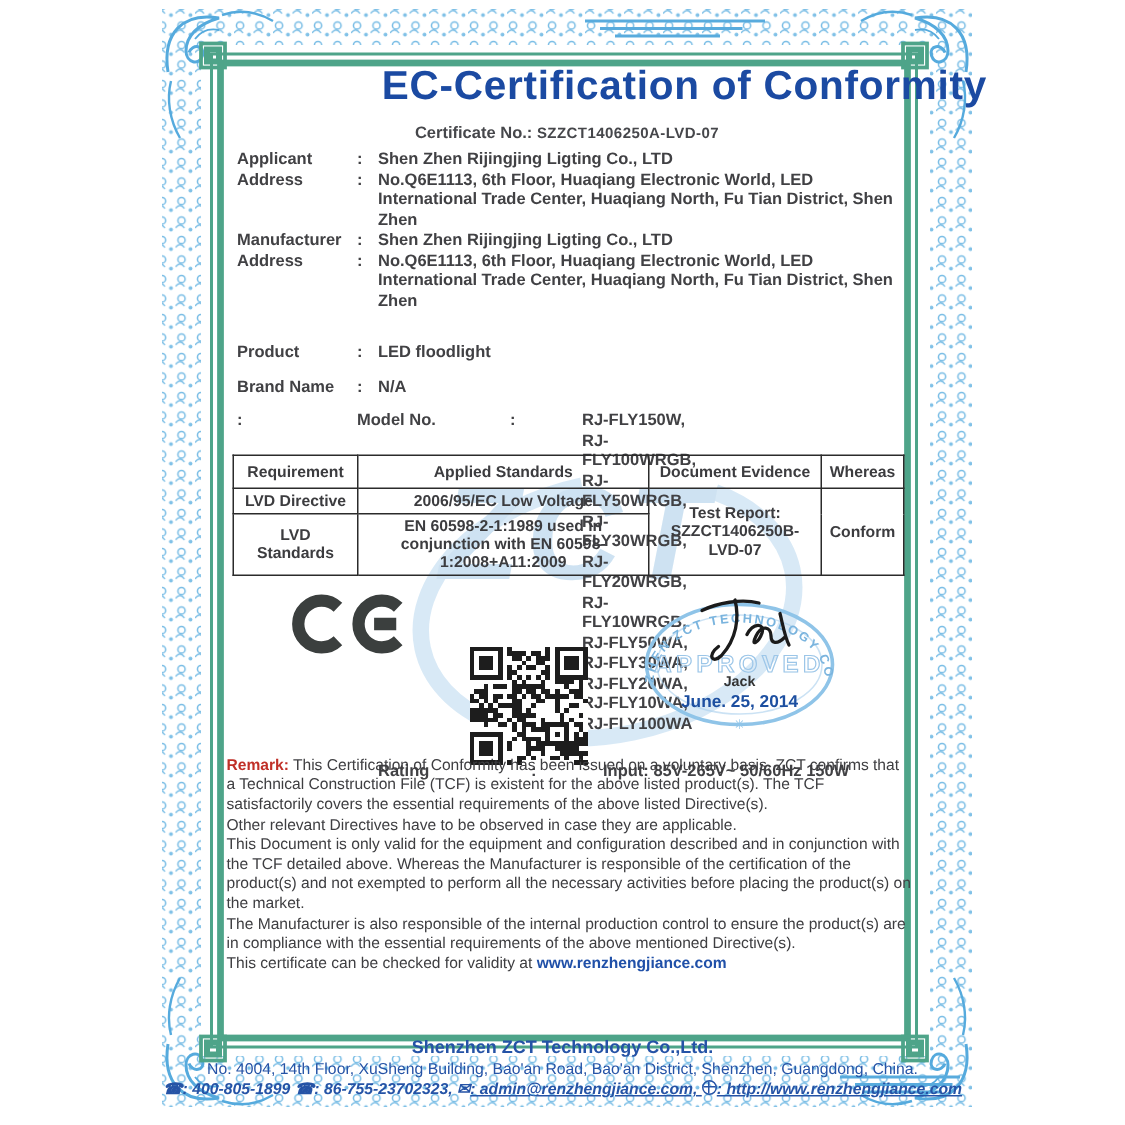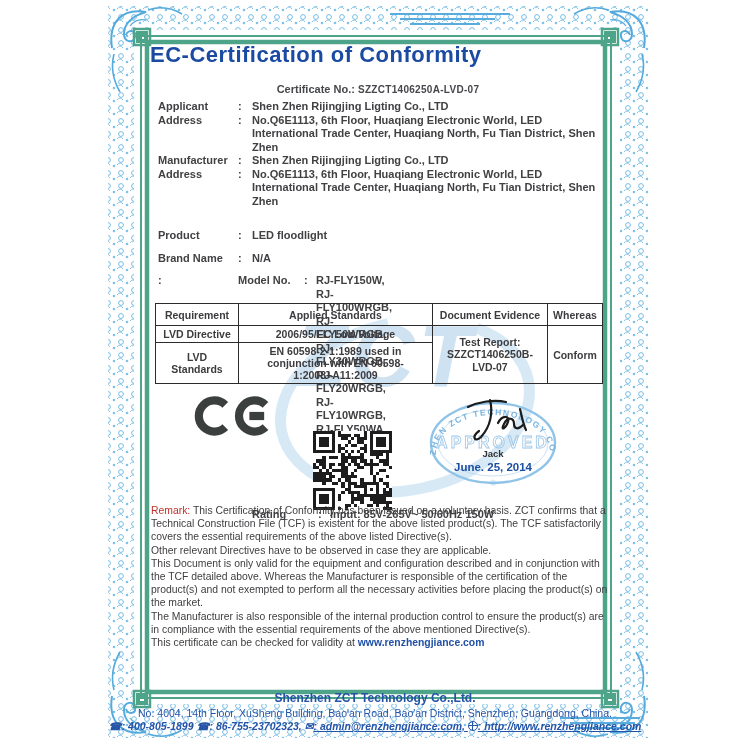--- a/index.html
+++ b/index.html
@@ -1,49 +1,49 @@
 <!DOCTYPE html>
 <html><head>
 <meta charset="utf-8">
 <style>
   html,body{margin:0;padding:0;background:#fff;}
   .page{position:relative;width:750px;height:750px;background:#ffffff;overflow:hidden;
         font-family:"Liberation Sans",sans-serif;color:#3e3e41;}
   svg{display:block;}
   .layer{position:absolute;left:0;top:0;width:750px;height:750px;pointer-events:none;}
 
-  .title{position:absolute;left:150px;top:42px;width:508px;text-align:left;
-         font-size:22px;font-weight:700;color:#1b4aa2;letter-spacing:.5px;z-index:2;}
+  .title{position:absolute;left:150px;top:42px;width:508px;text-align:right;
+         font-size:27px;font-weight:700;color:#1b4aa2;letter-spacing:.5px;z-index:2;}
   .certline{position:absolute;left:150px;top:83px;width:456px;text-align:center;z-index:2;
             font-size:11px;font-weight:700;color:#46474b;}
   .certline .num{font-size:10px;letter-spacing:.3px;}
 
   .fields{position:absolute;left:158px;top:100px;width:450px;z-index:2;
           font-size:11px;font-weight:700;color:#414144;line-height:13.5px;}
   .frow{display:grid;grid-template-columns:80px 14px 1fr;}
   .frow.gap7{margin-top:21px}.frow.gap9{margin-top:9px}
-  .subrow{display:grid;grid-template-columns:66px 12px 1fr;}
+  .subrow{display:grid;grid-template-columns:66px 12px 1fr;gap:36px;}
   .colon{text-align:left;}
 
   table.standards{position:absolute;left:155px;top:303px;z-index:2;border-collapse:collapse;
           width:447px;font-size:10.5px;font-weight:700;color:#3c3c3f;table-layout:fixed;}
   table.standards td,table.standards th{border:1.5px solid #2b2b2b;padding:2px 4px;text-align:center;}
   table.standards th{height:17px;font-weight:700;}
   td.std{text-align:left;padding-left:6px;}
   td.evi{white-space:pre-line;line-height:12.5px;}
 
   .ce{position:absolute;left:192px;top:391px;z-index:2;}
   .qr{position:absolute;left:313px;top:431px;width:79px;height:79px;z-index:2;}
   .stamp{position:absolute;left:420px;top:393px;z-index:2;}
   .wm{position:absolute;left:255px;top:288px;z-index:1;opacity:.8;}
 
   .remark{position:absolute;left:151px;top:504px;width:457px;z-index:2;
           font-size:10.4px;line-height:13.2px;color:#3e3e41;}
   .remark p{margin:0;}
-  .remark .rlabel{color:#c03028;font-weight:400;}
+  .remark .rlabel{color:#c03028;font-weight:700;}
   .remark .rlink{color:#2050a8;font-weight:700;text-decoration:none;}
 
   .footer{position:absolute;left:90px;top:652px;width:570px;text-align:center;z-index:2;
           color:#2553a6;font-size:10.5px;line-height:13.5px;}
   .footer .company{font-size:12px;font-weight:700;margin-bottom:1px;margin-top:40px;}
   .footer .contact{font-weight:700;font-style:italic;}
   .gicon{display:inline-block;width:8px;height:8px;border:1px solid #2553a6;border-radius:50%;
          position:relative;vertical-align:-1px;}
   .gicon::before{content:"";position:absolute;left:0;top:3px;width:8px;height:1px;background:#2553a6;}
   .gicon::after{content:"";position:absolute;left:3px;top:0;width:1px;height:8px;background:#2553a6;}

